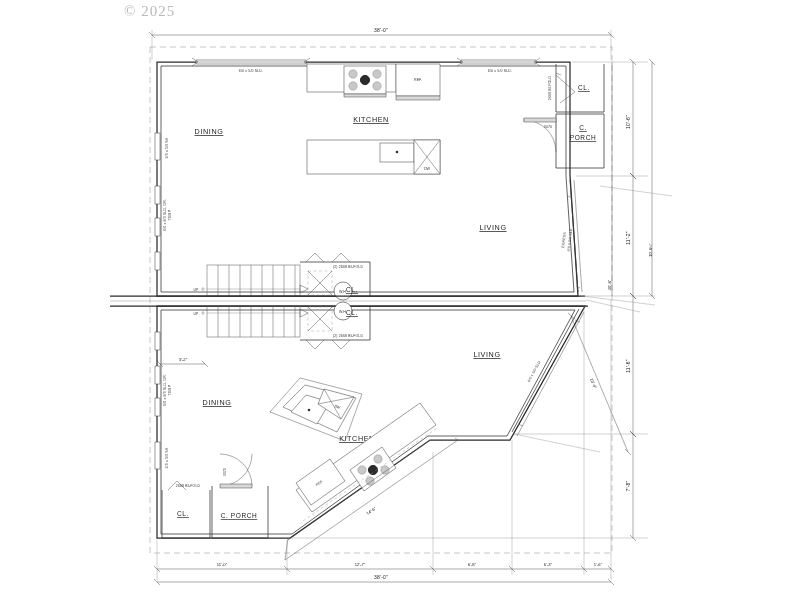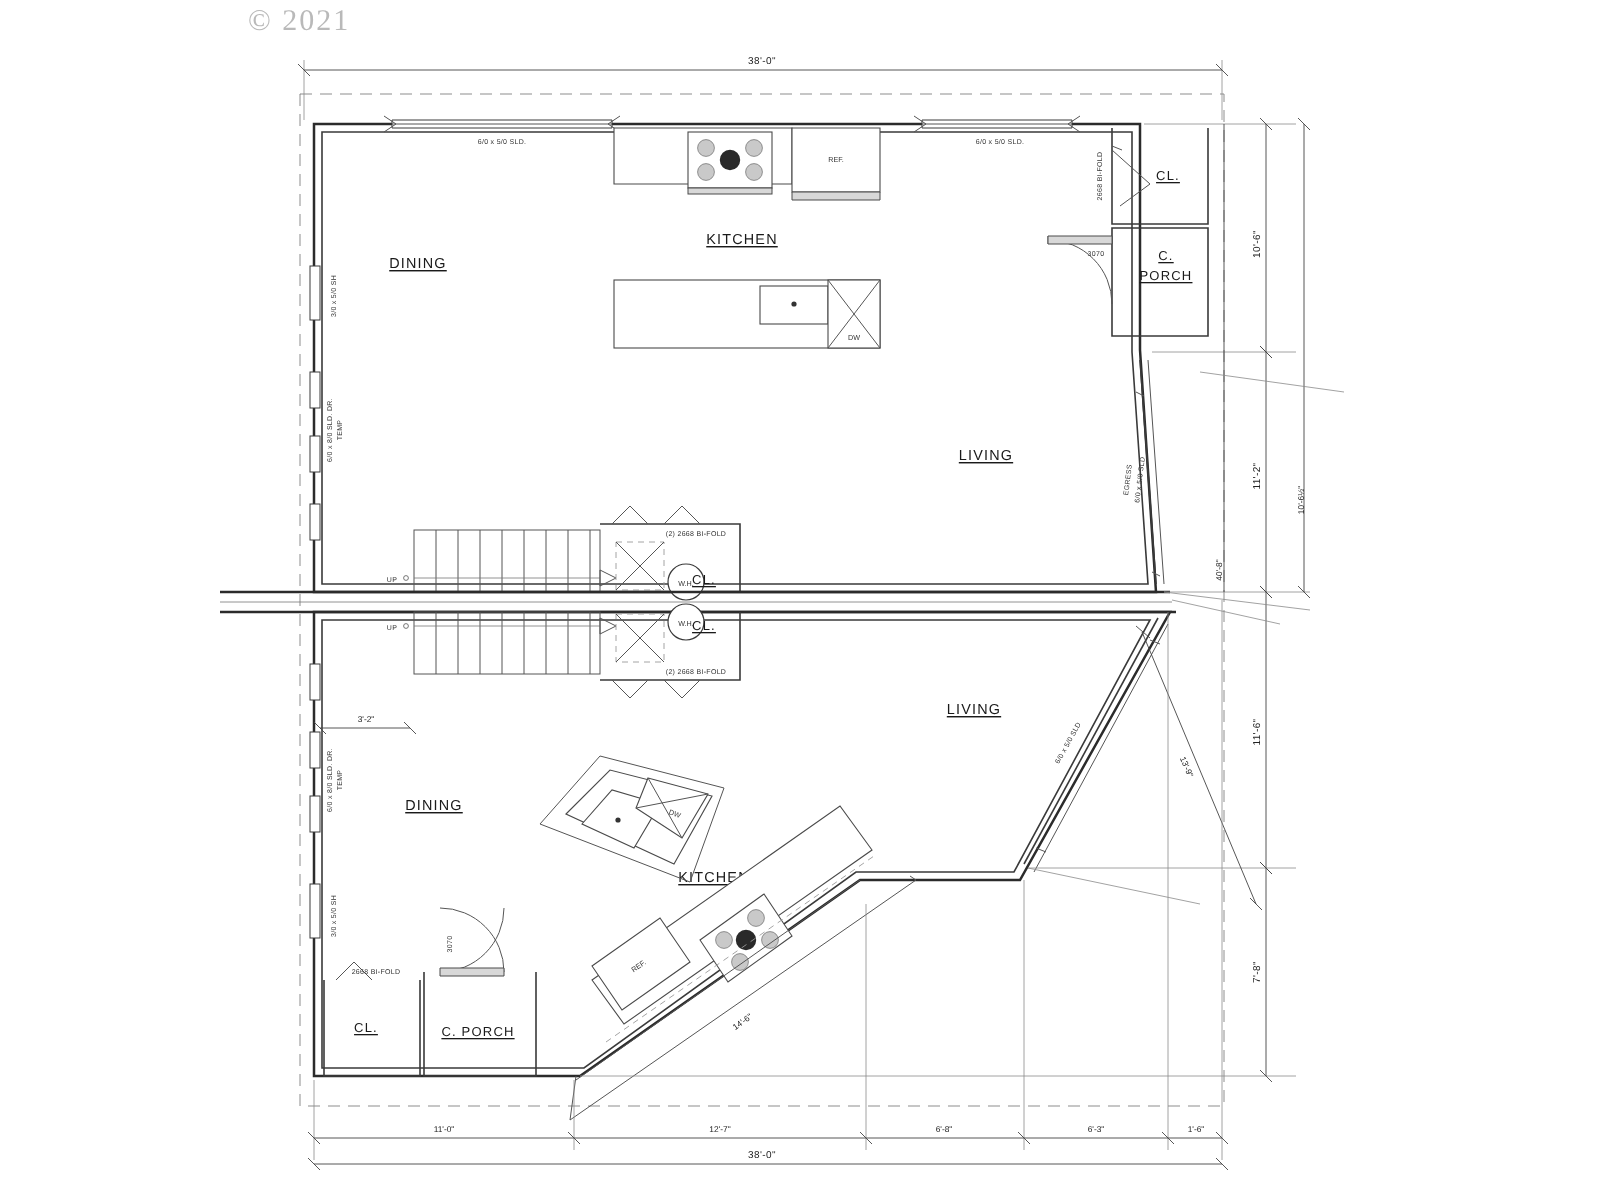--- a/index.html
+++ b/index.html
@@ -30,21 +30,21 @@
   .glass{fill:#ffffff;stroke:#3a3a3a;stroke-width:.5;}
   .burner{fill:#c9c9c9;stroke:#6a6a6a;stroke-width:.35;}
   .burnerdk{fill:#2a2a2a;stroke:#2a2a2a;}
   .wh{fill:#fff;stroke:#3a3a3a;stroke-width:.6;}
 </style>
 </head>
 <body>
 
 <div id="plan-root">
 
-  <div class="copyright">© 2021</div>
+  <div class="copyright">© 2025</div>
 
   <svg id="plan-svg" viewBox="0 0 800 600">
 
     <g>
       <path class="dash" d="M150 47 L612 47 L612 553 L150 553 Z"></path>
     </g>
 
     <g>
       <path class="extline" d="M152 30 L152 60"></path>
       <path class="extline" d="M611 30 L611 60"></path>

